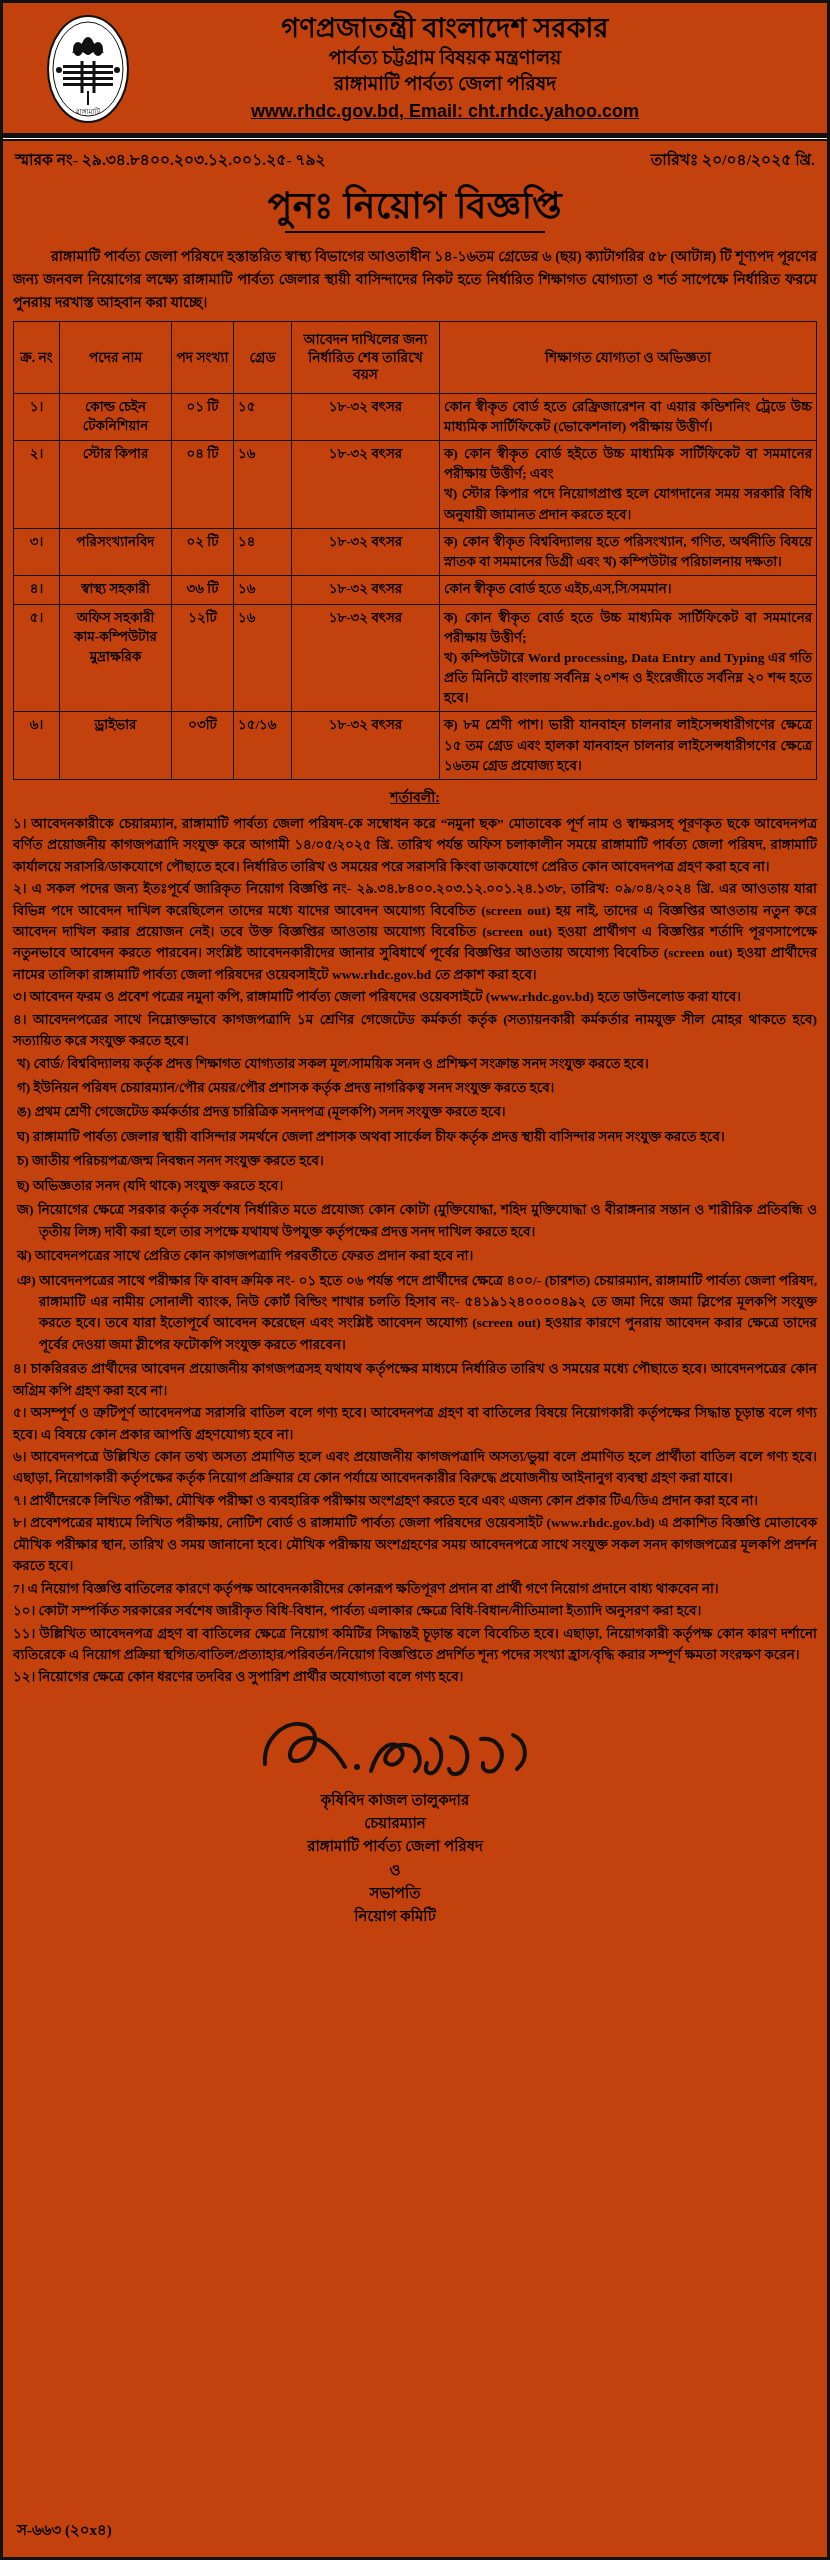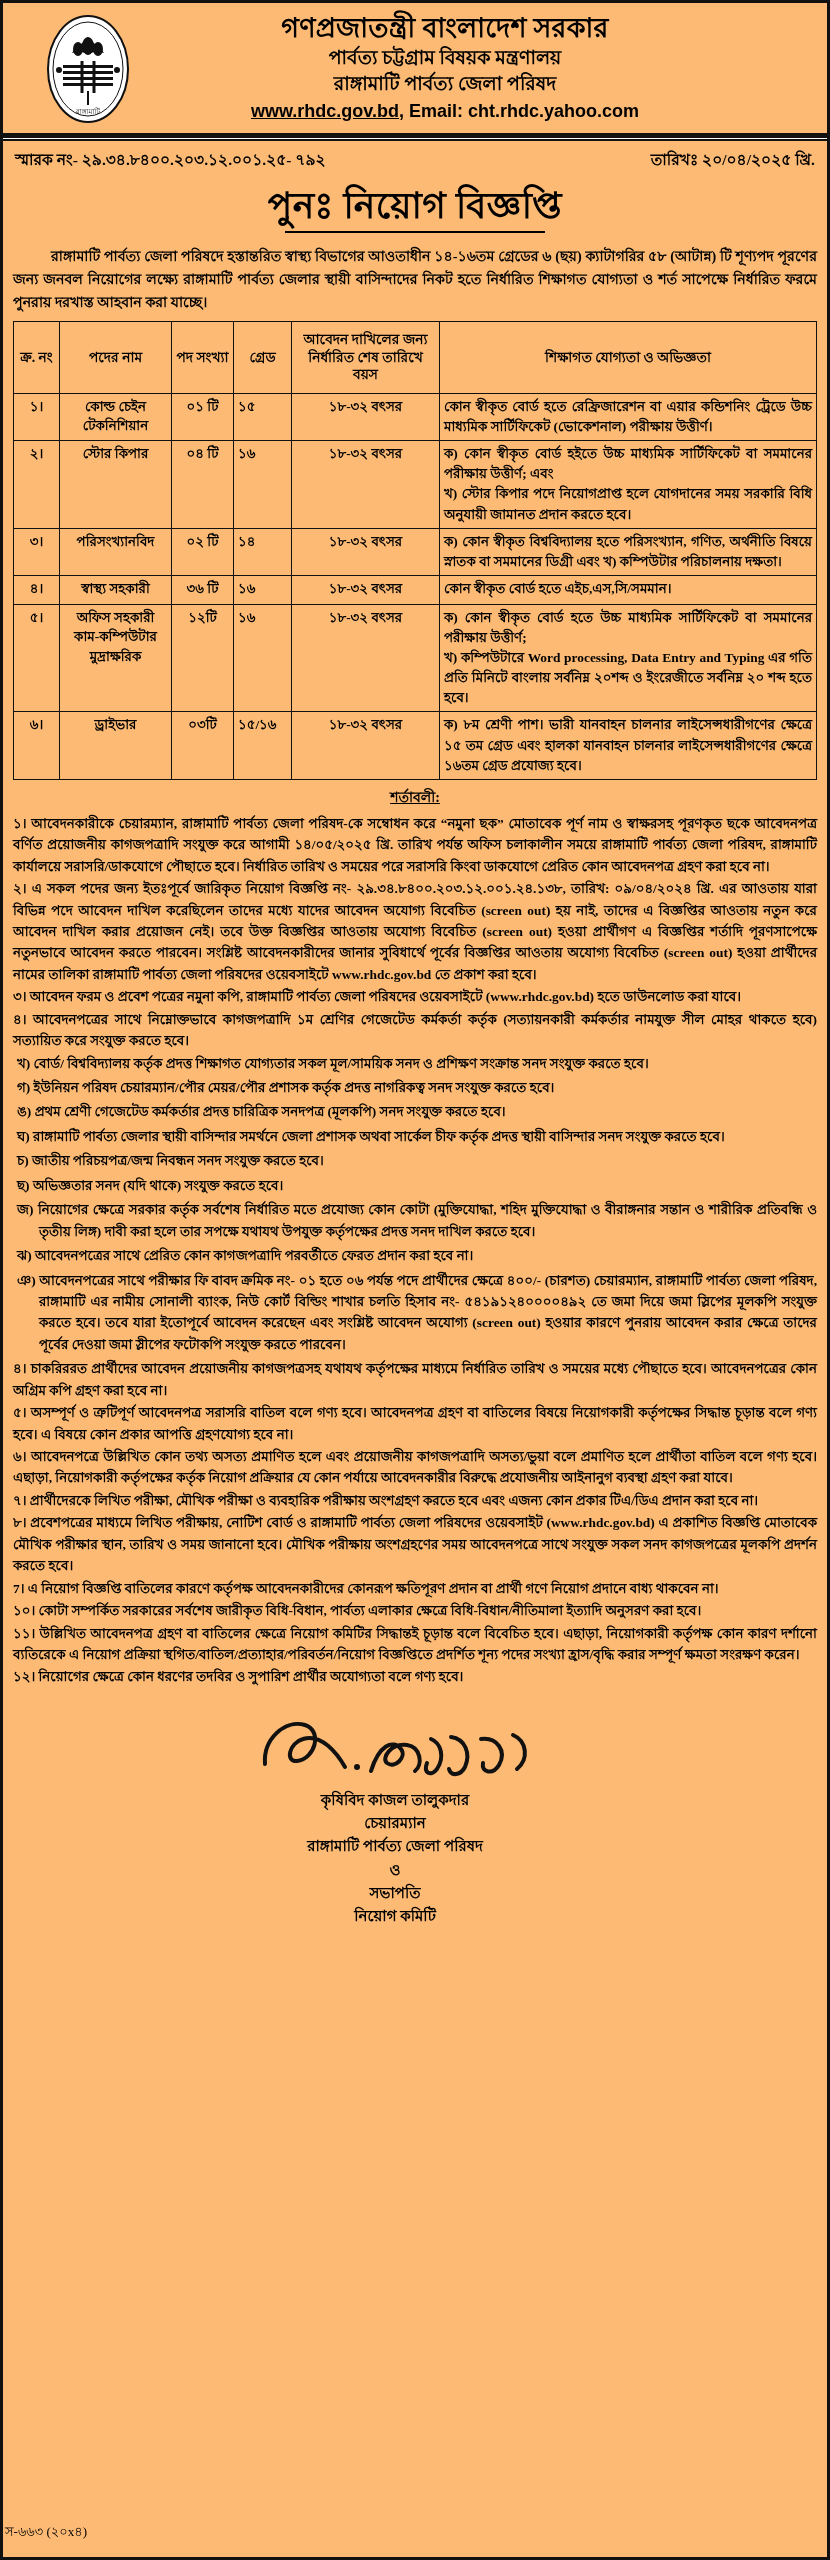--- a/index.html
+++ b/index.html
@@ -9,21 +9,21 @@
     padding: 0;
     background: #b9b9b9;
   }
   body {
     font-family: "Liberation Serif", "DejaVu Serif", serif;
   }
   .page {
     width: 830px;
     min-height: 2560px;
     margin: 0 auto;
-    background: #fdba74;
+    background: #c2410c;
     border: 3px solid #111111;
     padding: 0;
     position: relative;
     overflow: hidden;
   }
 
   
   .header-box {
     border-bottom: 3px solid #111;
     padding: 10px 8px 8px 8px;
@@ -56,20 +56,21 @@
     line-height: 1.35;
     color: #000;
   }
   .org-web {
     font-size: 18px;
     font-weight: bold;
     line-height: 1.5;
     margin-top: 1px;
     color: #000;
     font-family: "Liberation Sans", sans-serif;
+    text-decoration: underline;
   }
   .org-web .u { text-decoration: underline; }
 
   .double-rule {
     height: 5px;
     border-top: 2px solid #111;
     border-bottom: 2px solid #111;
     background: #fff;
     margin: 0;
   }
@@ -168,24 +169,24 @@
     padding-right: 40px;
   }
   .sig-svg { display: block; margin: 0 auto; }
   .sig-line {
     font-size: 15px;
     font-weight: bold;
     line-height: 1.55;
   }
   .footer-code {
     position: absolute;
-    left: 2px;
+    left: 14px;
     bottom: 14px;
-    font-size: 13px;
-    font-weight: normal;
+    font-size: 15px;
+    font-weight: bold;
   }
 </style>
 </head>
 <body>
 
 <div class="page">
 
   <div class="header-box">
     <div class="emblem">
       <svg viewBox="0 0 86 112" width="86" height="112" aria-hidden="true">

